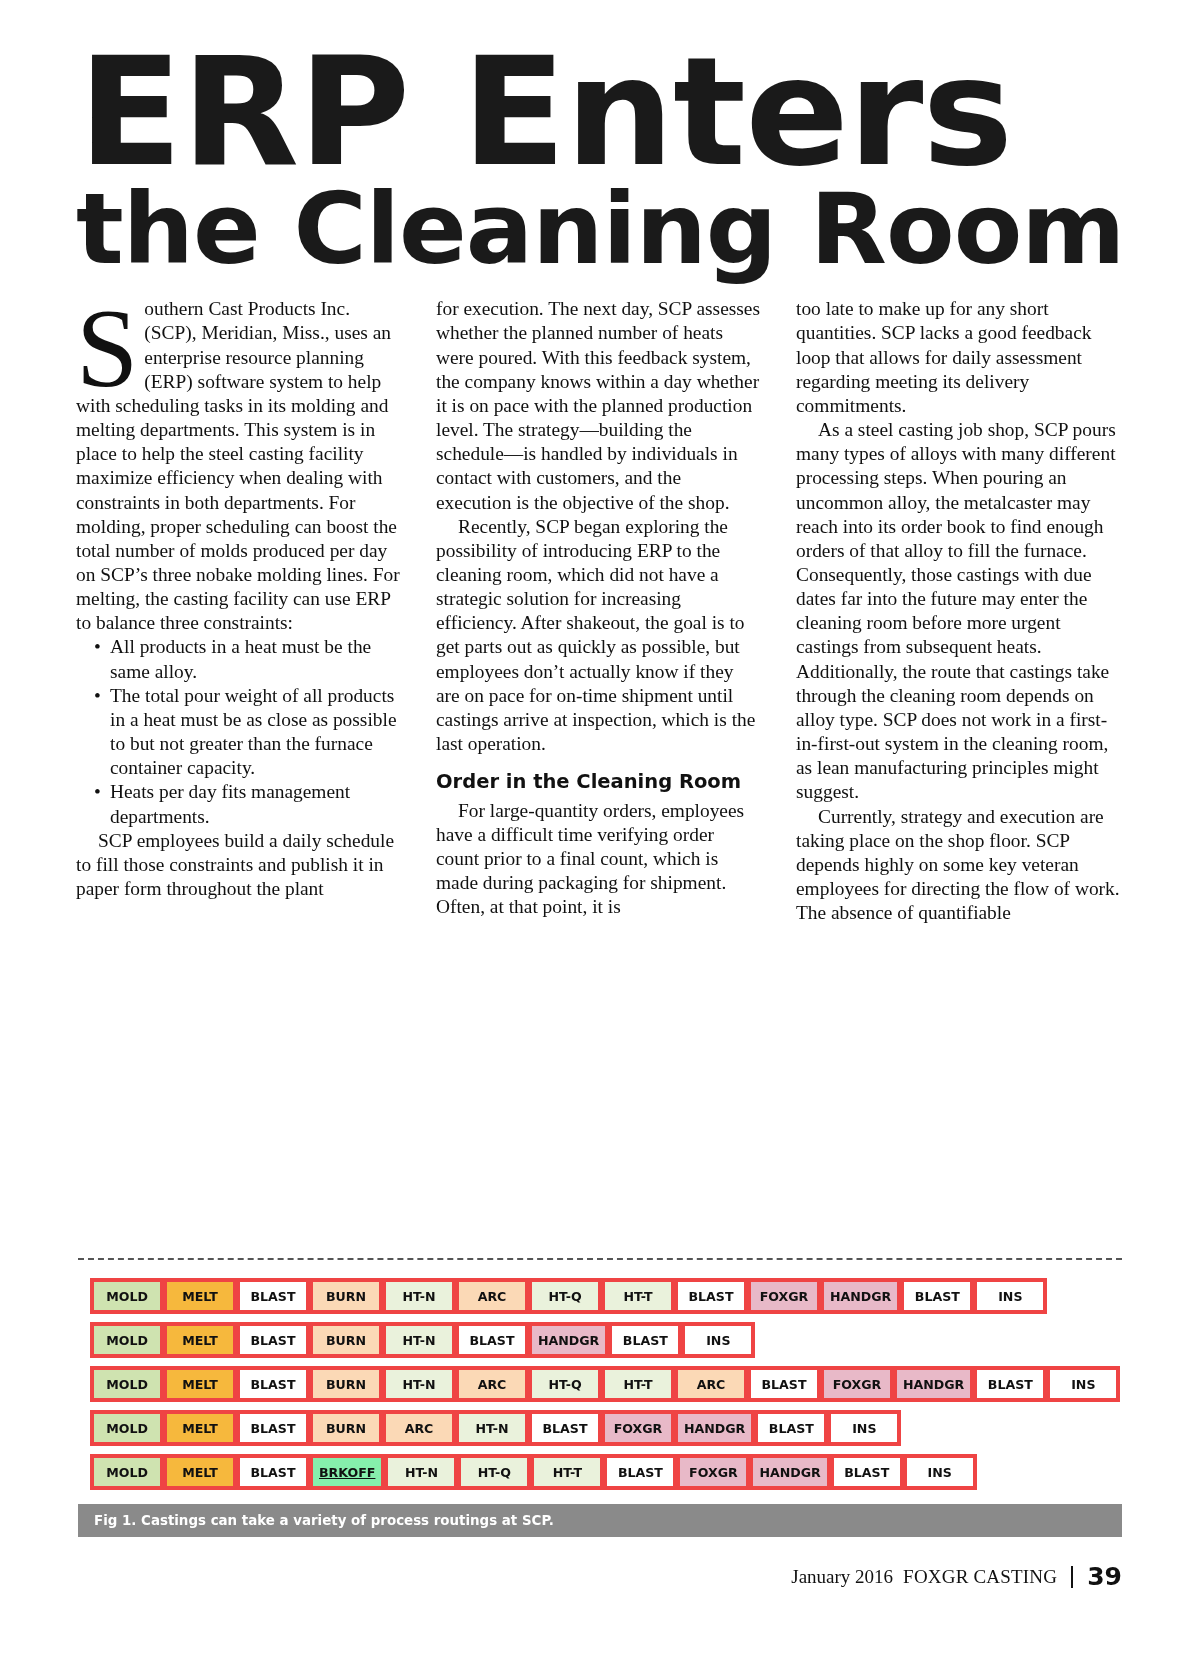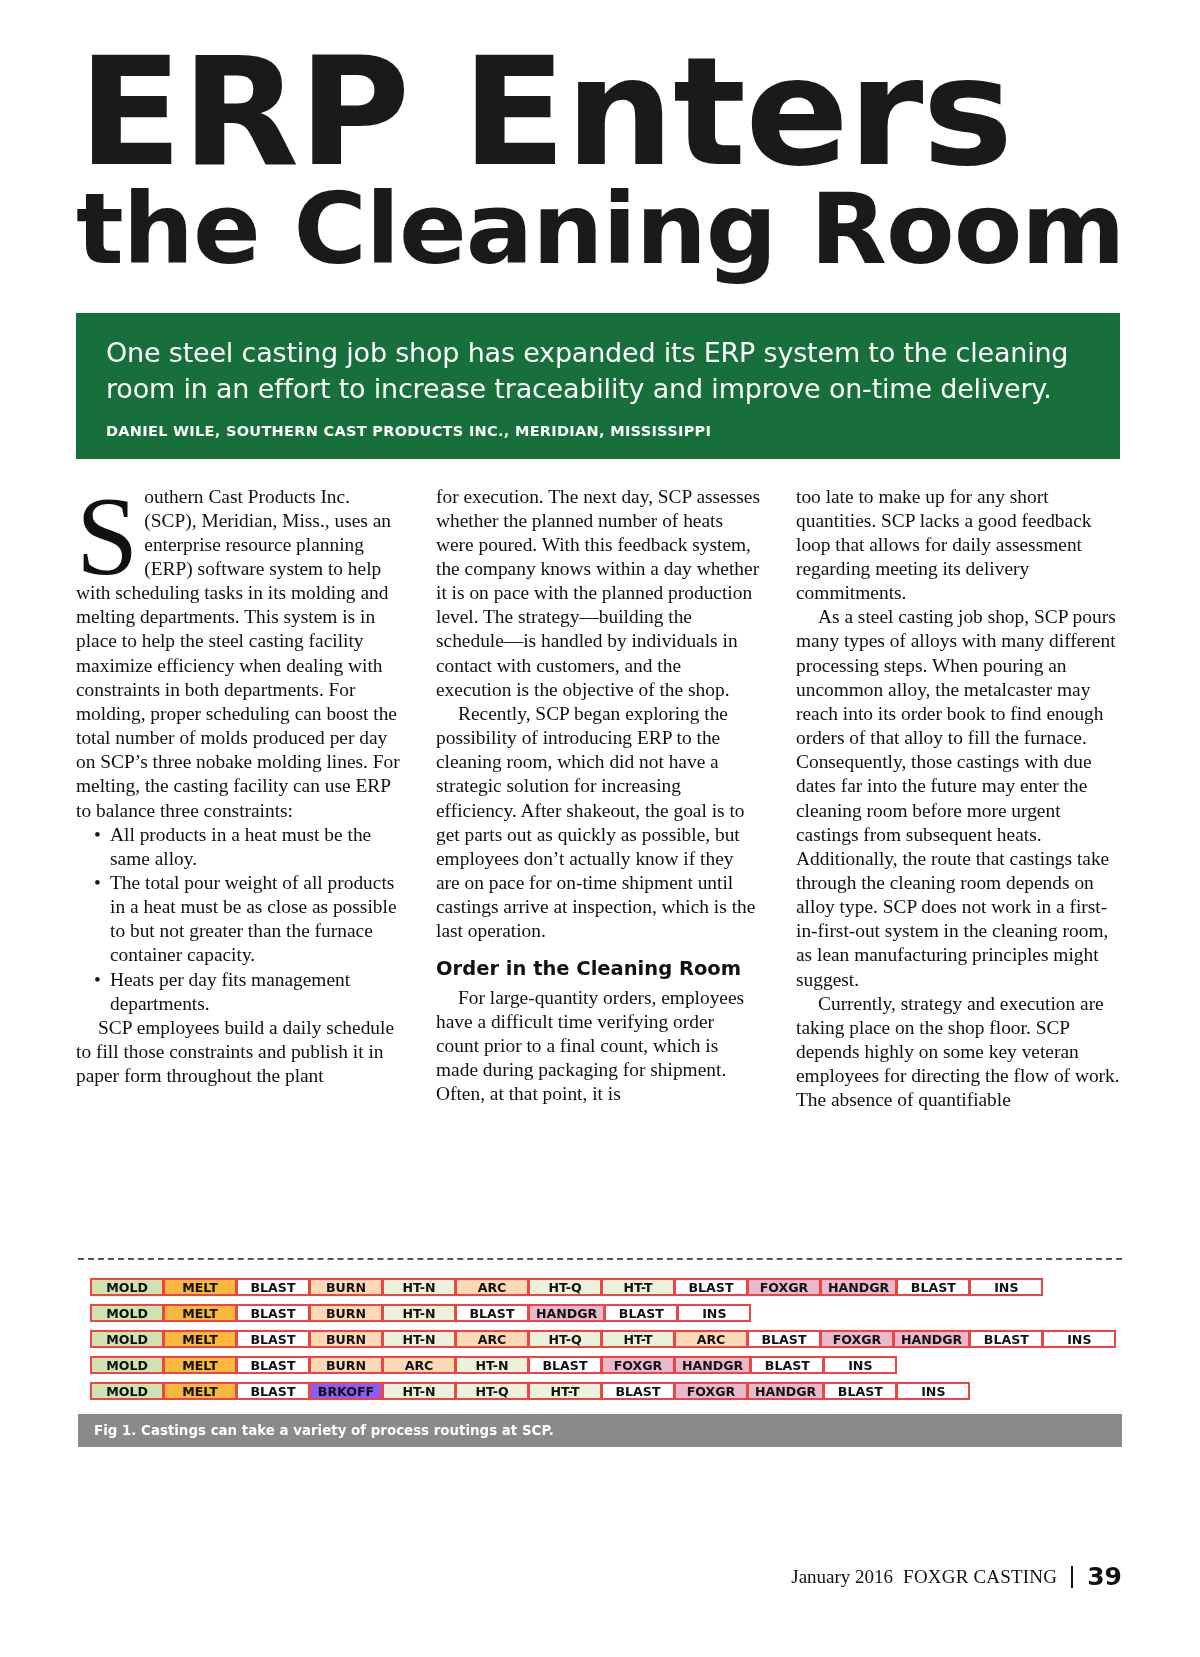--- a/index.html
+++ b/index.html
@@ -139,23 +139,23 @@
   .dashed-rule {
     border-top: 2px dashed #555;
     margin-bottom: 18px;
   }
   .routing-row {
     display: flex;
     margin-bottom: 8px;
     margin-left: 12px;
   }
   .cell {
-    border: 2px solid #ef4444;
+    border: 4px solid #ef4444;
     margin-right: -1px;
-    height: 18px;
+    height: 36px;
     min-width: 74px;
     display: flex;
     align-items: center;
     justify-content: center;
     font-family: "DejaVu Sans", sans-serif;
     font-weight: 700;
     font-size: 12.6px;
     color: #111;
     padding: 0 6px;
     box-sizing: border-box;
@@ -203,24 +203,20 @@
 </head>
 <body>
 
 <div class="page">
 
   <div class="title-block">
     <div class="title-line1">ERP Enters</div>
     <div class="title-line2">the Cleaning Room</div>
   </div>
 
-  <div class="deck">
-    <div class="deck-text">One steel casting job shop has expanded its ERP system to the cleaning room in an effort to increase traceability and improve on-time delivery.</div>
-    <div class="byline">DANIEL WILE, SOUTHERN CAST PRODUCTS INC., MERIDIAN, MISSISSIPPI</div>
-  </div>
 
   <div class="columns">
 
     <div class="col">
       <p class="noindent"><span class="dropcap">S</span><span>outhern Cast Products Inc. (SCP), Meridian, Miss., uses an enterprise resource planning (ERP) software system to help with scheduling tasks in its molding and melting departments. This system is in place to help the steel casting facility maximize efficiency when dealing with constraints in both departments. For molding, proper scheduling can boost the total number of molds produced per day on SCP’s three nobake molding lines. For melting, the casting facility can use ERP to balance three constraints:</span></p>
       <ul class="bullets">
         <li>All products in a heat must be the same alloy.</li>
         <li>The total pour weight of all products in a heat must be as close as possible to but not greater than the furnace container capacity.</li>
         <li>Heats per day fits management departments.</li>
       </ul>
@@ -297,21 +293,21 @@
           <div class="cell" style="background: rgb(255, 255, 255);">BLAST</div>
           <div class="cell" style="background: rgb(232, 185, 200);">FOXGR</div>
           <div class="cell" style="background: rgb(232, 185, 200);">HANDGR</div>
           <div class="cell" style="background: rgb(255, 255, 255);">BLAST</div>
           <div class="cell" style="background: rgb(255, 255, 255);">INS</div>
         </div>
         <div class="routing-row">
           <div class="cell" style="background: rgb(207, 227, 176);">MOLD</div>
           <div class="cell" style="background: rgb(246, 184, 61);">MELT</div>
           <div class="cell" style="background: rgb(255, 255, 255);">BLAST</div>
-          <div class="cell" style="background: #8b5cf6;">BRKOFF</div>
+          <div class="cell" style="background: #86efac; text-decoration: underline;">BRKOFF</div>
           <div class="cell" style="background: rgb(234, 242, 220);">HT-N</div>
           <div class="cell" style="background: rgb(234, 242, 220);">HT-Q</div>
           <div class="cell" style="background: rgb(234, 242, 220);">HT-T</div>
           <div class="cell" style="background: rgb(255, 255, 255);">BLAST</div>
           <div class="cell" style="background: rgb(232, 185, 200);">FOXGR</div>
           <div class="cell" style="background: rgb(232, 185, 200);">HANDGR</div>
           <div class="cell" style="background: rgb(255, 255, 255);">BLAST</div>
           <div class="cell" style="background: rgb(255, 255, 255);">INS</div>
         </div>
       </div>

